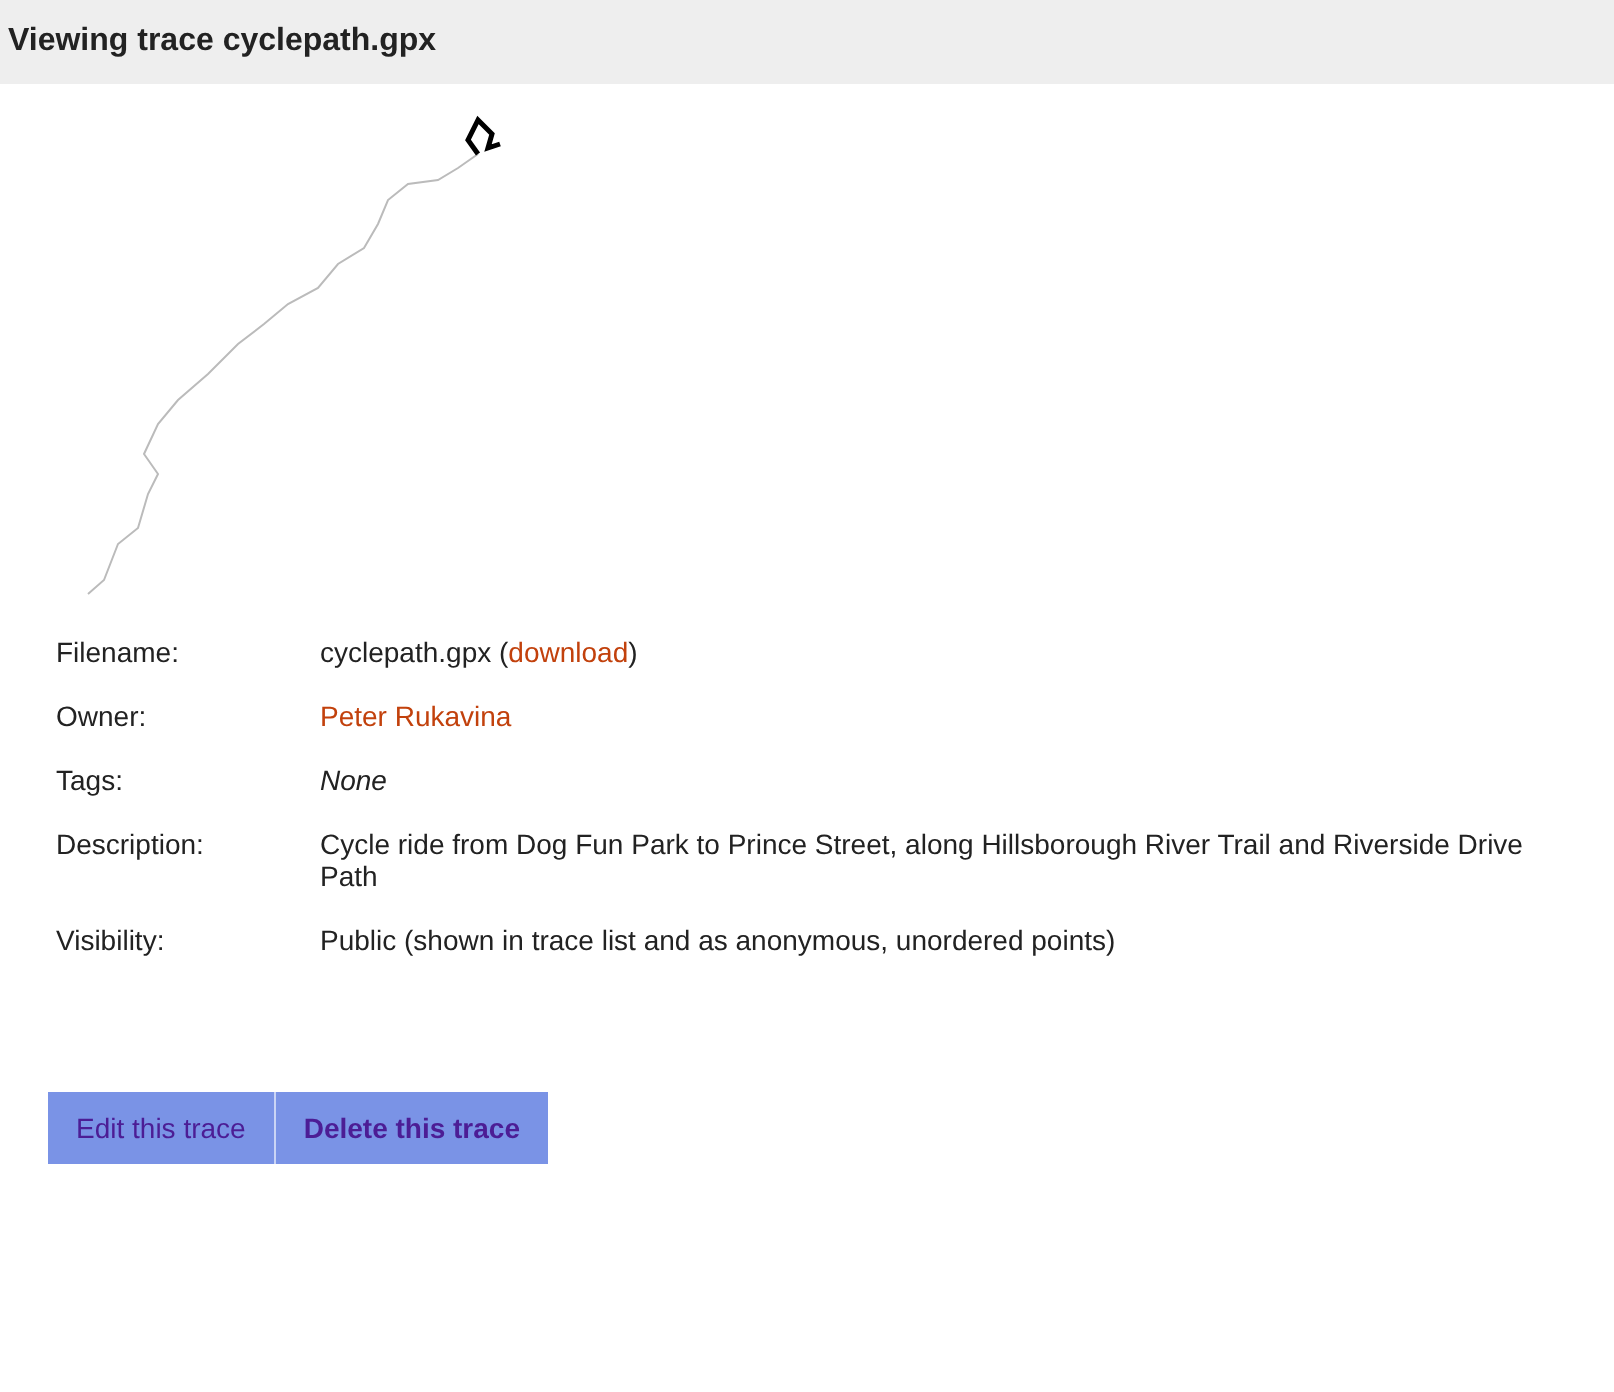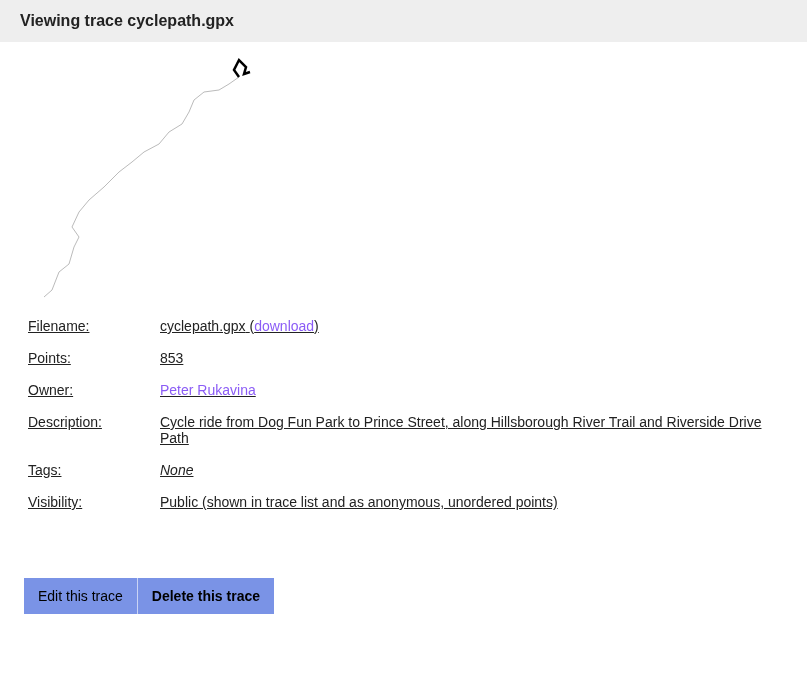--- a/index.html
+++ b/index.html
@@ -6,58 +6,57 @@
   body {
     margin: 0;
     font-family: -apple-system, BlinkMacSystemFont, "Helvetica Neue", Arial, sans-serif;
     font-size: 14px;
     color: #222;
     background: #fff;
     width: 807px;
   }
   .header {
     background: #eee;
-    padding: 12px 20px;
+    padding: 12px 4px;
     font-weight: bold;
     font-size: 16px;
   }
   .content {
     padding: 10px 24px 24px 24px;
   }
   .trace-image {
     width: 250px;
     height: 250px;
     margin-bottom: 8px;
   }
   table.details {
     border-collapse: collapse;
     width: 100%;
   }
   table.details td {
     padding: 8px 4px;
     vertical-align: top;
-    text-decoration: underline;
   }
   table.details td.label {
     width: 132px;
     white-space: nowrap;
   }
   a.link {
-    color: #8b5cf6;
+    color: #c2410c;
     text-decoration: none;
     cursor: pointer;
   }
   .italic { font-style: italic; }
   .button-row {
     margin-top: 60px;
   }
   .btn {
     display: inline-block;
     background: #7a93e6;
-    color: #000000;
+    color: #4c1d95;
     border: none;
     padding: 10px 14px;
     font-size: 14px;
     cursor: pointer;
     margin-right: 0;
   }
   .btn + .btn { border-left: 1px solid rgba(255,255,255,0.6); font-weight: bold; }
 </style>
 </head>
 <body>
@@ -105,36 +104,32 @@
 
   <table class="details">
     <tbody>
         <tr>
       <td class="label">Filename:</td>
       <td>
         <span>cyclepath.gpx</span><span> </span><span>(</span><a class="link">download</a><span>)</span>
       </td>
     </tr>
     <tr>
-      <td class="label">Points:</td>
-      <td>853</td>
-    </tr>
-    <tr>
       <td class="label">Owner:</td>
       <td>
         <a class="link">Peter Rukavina</a>
       </td>
     </tr>
     <tr>
+      <td class="label">Tags:</td>
+      <td class="italic">None</td>
+    </tr>
+    <tr>
       <td class="label">Description:</td>
       <td>Cycle ride from Dog Fun Park to Prince Street, along Hillsborough River Trail and Riverside Drive Path</td>
-    </tr>
-    <tr>
-      <td class="label">Tags:</td>
-      <td class="italic">None</td>
     </tr>
     <tr>
       <td class="label">Visibility:</td>
       <td>Public (shown in trace list and as anonymous, unordered points)</td>
     </tr>
   </tbody>
     </table>
 
   <div class="button-row">
     <button class="btn">Edit this trace</button><button class="btn">Delete this trace</button>

